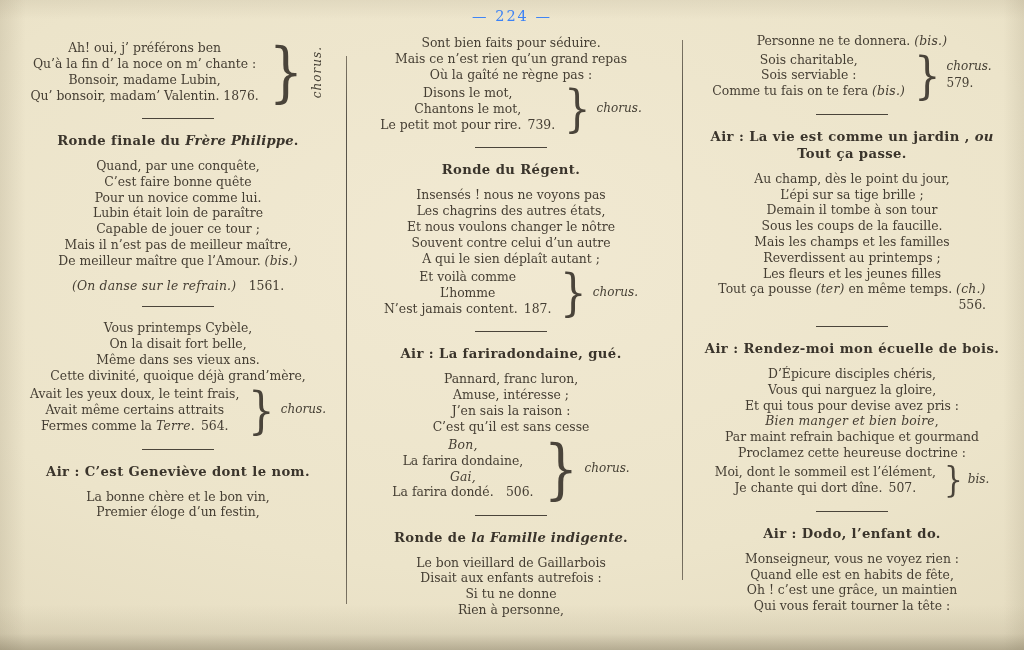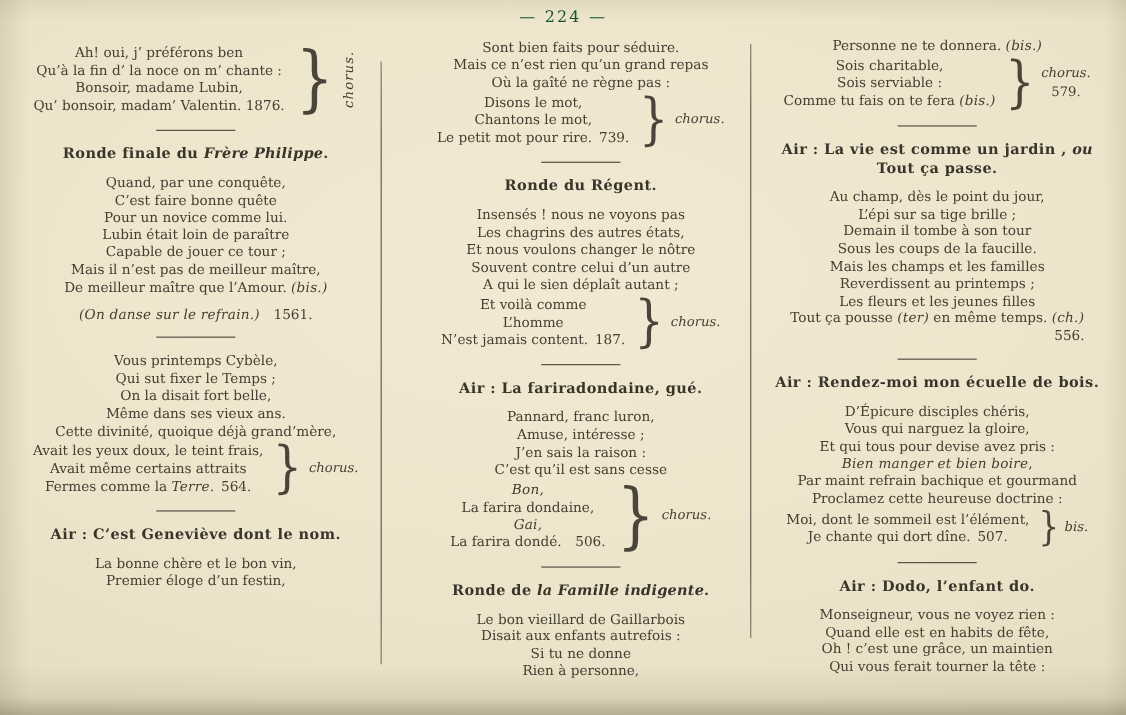--- a/index.html
+++ b/index.html
@@ -12,43 +12,43 @@
   }
   
   .vignette{position:absolute;inset:0;pointer-events:none;
     background:
       linear-gradient(to bottom, rgba(120,108,82,0.10) 0, rgba(0,0,0,0) 3%),
       linear-gradient(to top, rgba(96,86,62,0.38) 0, rgba(120,108,82,0.12) 2.5%, rgba(0,0,0,0) 7%),
       linear-gradient(to right, rgba(110,98,72,0.14) 0, rgba(0,0,0,0) 2.5%),
       linear-gradient(to left, rgba(110,98,72,0.12) 0, rgba(0,0,0,0) 2%);
   }
   .page-number{position:absolute;top:8px;left:0;width:1024px;text-align:center;
-    font-size:14.5px;letter-spacing:2px;color:#14532d;}
+    font-size:14.5px;letter-spacing:2px;color:#3b82f6;}
   .divider{position:absolute;width:1.4px;background:linear-gradient(#6a6253,#3e3a32 12%,#3e3a32 88%,#6a6253);opacity:.85;}
   .divider.d1{left:346px;top:56px;height:548px;}
   .divider.d2{left:682px;top:40px;height:540px;}
 
   .column{position:absolute;font-size:12.4px;line-height:15.8px;}
   .column.c1{left:14px;top:30px;width:328px;}
-  .column.c2{left:371px;top:26px;width:314px;}
+  .column.c2{left:354px;top:26px;width:314px;}
   .column.c3{left:692px;top:24px;width:320px;}
 
   .stanza{margin:9px 0;}
   .line{margin:0;text-align:center;white-space:nowrap;}
   .line.right{text-align:right;padding-right:26px;}
   .heading{margin:8px 6px 9px;text-align:center;font-weight:bold;font-size:13.2px;
     line-height:17px;letter-spacing:.4px;color:#3a342b;white-space:normal;}
   .rule{width:72px;height:0;border-top:1.6px solid #4a443a;margin:13px auto;}
 
   .chorus-row{display:flex;align-items:center;justify-content:center;margin-top:1px;}
   .chorus-lines{flex:0 1 auto;}
   .brace{font-family:"DejaVu Serif",serif;font-weight:normal;color:#4a443a;
     line-height:1;margin:0 3px 0 6px;transform:scaleX(.82);display:inline-block;}
   .chorus-label{font-style:italic;font-size:12px;color:#464035;white-space:nowrap;}
-  .chorus-label .num{font-style:normal;display:block;text-align:center;margin-top:1px;}
+  .chorus-label .num{font-style:normal;display:block;text-align:left;margin-top:1px;}
   .chorus-label.vertical{writing-mode:vertical-rl;transform:rotate(180deg);letter-spacing:1px;}
   i{letter-spacing:.2px;}
 </style>
 </head>
 <body>
 
 <div class="vignette"></div>
 
 <div class="page-number">— 224 —</div>
 
@@ -78,21 +78,20 @@
       <p class="line">Capable de jouer ce tour ;</p>
       <p class="line">Mais il n’est pas de meilleur maître,</p>
       <p class="line">De meilleur maître que l’Amour. <i>(bis.)</i></p>
     </div>
     <div class="stanza">
       <p class="line"><i>(On danse sur le refrain.)</i> 1561.</p>
     </div>
     <div class="rule"></div>
     <div class="stanza">
       <p class="line">Vous printemps Cybèle,</p>
-      <p class="line">Qui sut fixer le Temps ;</p>
       <p class="line">On la disait fort belle,</p>
       <p class="line">Même dans ses vieux ans.</p>
       <p class="line">Cette divinité, quoique déjà grand’mère,</p>
       <div class="chorus-row">
         <div class="chorus-lines">
           <p class="line">Avait les yeux doux, le teint frais,</p>
           <p class="line">Avait même certains attraits</p>
           <p class="line">Fermes comme la <i>Terre</i>. 564.</p>
         </div>
         <span class="brace" style="font-size: 51px;">}</span>

